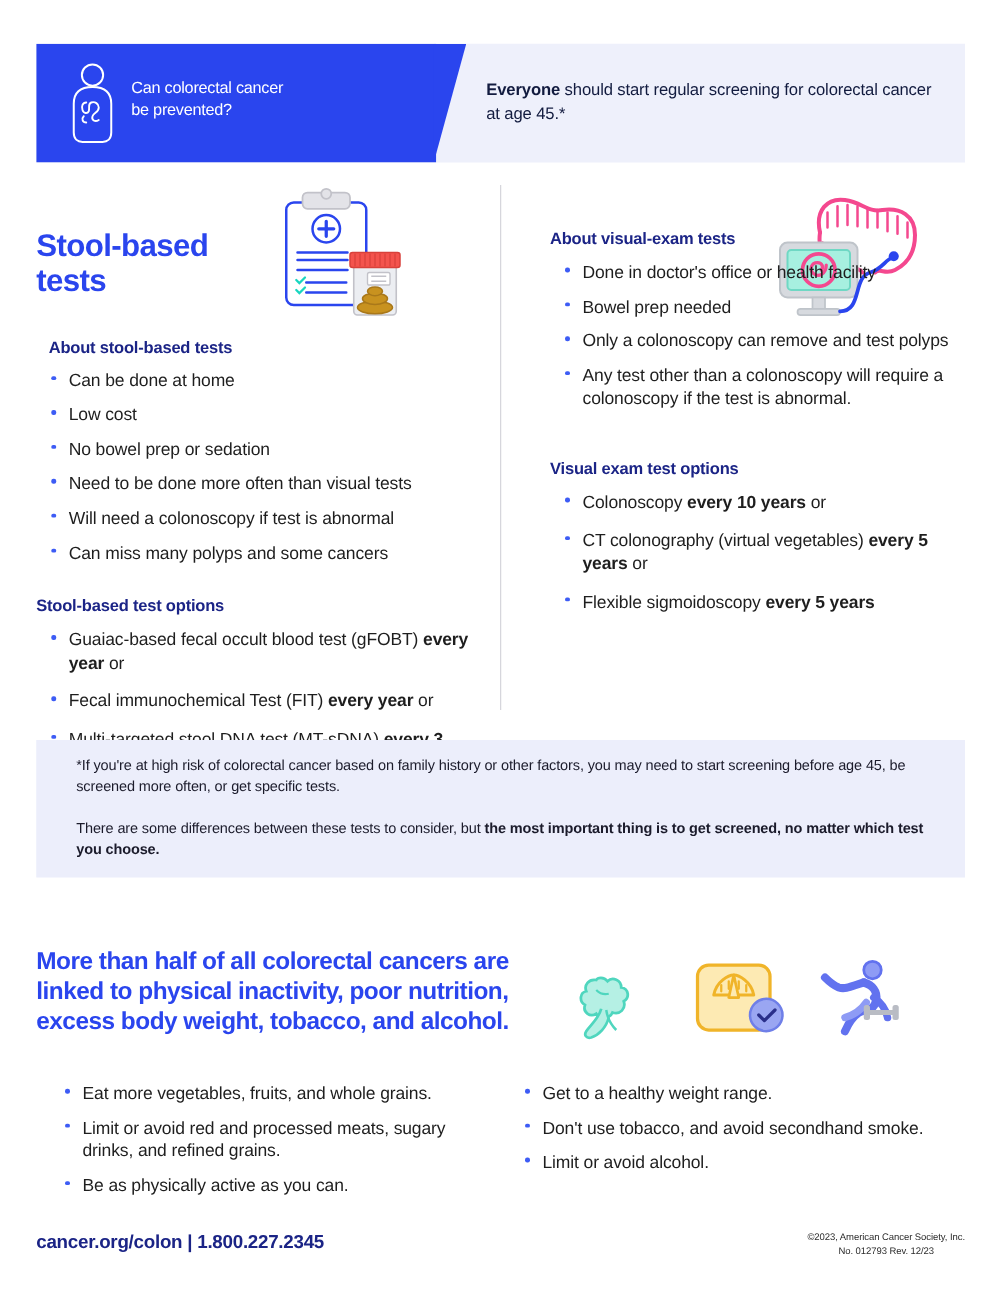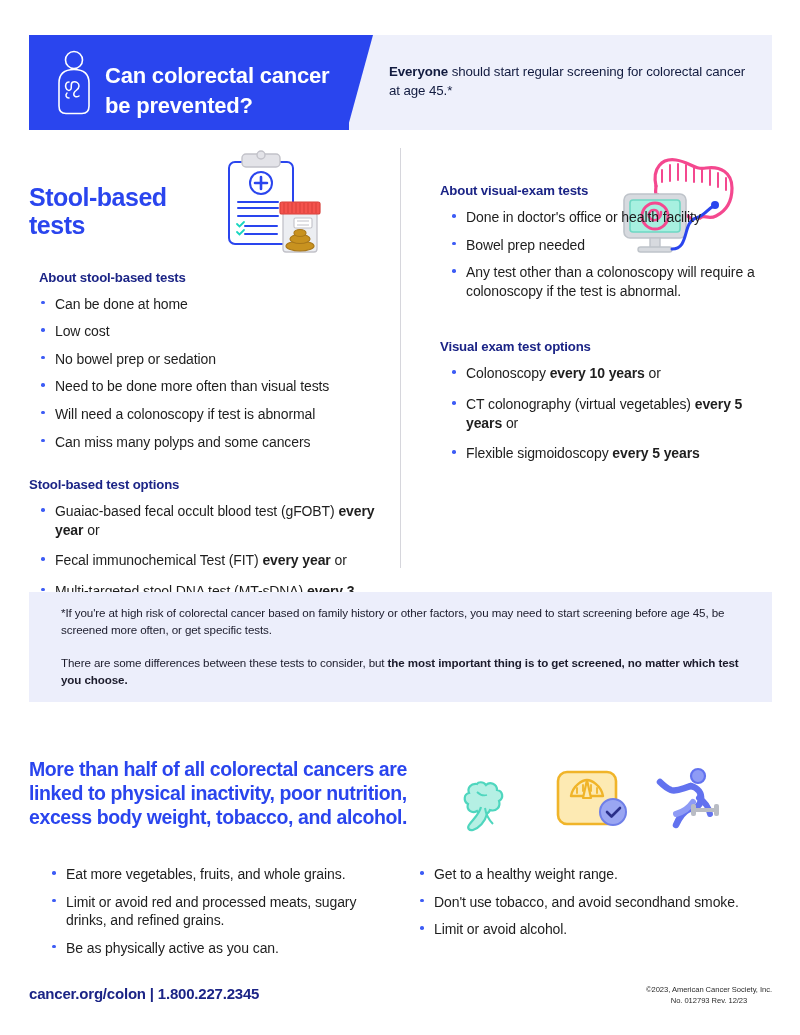--- a/index.html
+++ b/index.html
@@ -24,21 +24,21 @@
     clip-path:polygon(0 0, 100% 0, 100% 100%, 0 100%);
   }
   .banner-wedge{
     position:absolute;left:318px;top:0;width:26px;height:95px;
     background:#2a45ee;
     clip-path:polygon(0 0, 100% 0, 0 100%, 0 100%);
   }
   .banner-icon{position:absolute;left:22px;top:14px;width:46px;height:68px;}
   .banner-title{
     position:absolute;left:76px;top:26px;width:235px;
-    color:#ffffff;font-size:22px;font-weight:bold;line-height:1.35;
+    color:#ffffff;font-size:13px;font-weight:normal;line-height:1.35;
     letter-spacing:-0.2px;
   }
   .banner-right{
     position:absolute;left:360px;top:27px;width:360px;
     color:#121b3f;font-size:13.3px;line-height:1.45;letter-spacing:-0.1px;
   }
   .banner-right b{font-weight:bold;}
 
   
   .divider{
@@ -201,20 +201,21 @@
       <li><span>Multi-targeted stool DNA test (MT-sDNA) </span><b>every 3 years</b><span></span></li>
     </ul>
   </div>
 
   <div class="col col-right">
 
     <div class="sub-title first">About visual-exam tests</div>
     <ul class="bl">
       <li>Done in doctor's office or health facility</li>
       <li>Bowel prep needed</li>
+      <li>Only a colonoscopy can remove and test polyps</li>
       <li>Any test other than a colonoscopy will require a colonoscopy if the test is abnormal.</li>
     </ul>
 
     <div class="sub-title opts">Visual exam test options</div>
     <ul class="bl opts">
       <li><span>Colonoscopy </span><b>every 10 years</b><span> or</span></li>
       <li><span>CT colonography (virtual vegetables) </span><b>every 5 years</b><span> or</span></li>
       <li><span>Flexible sigmoidoscopy </span><b>every 5 years</b><span></span></li>
     </ul>
   </div>

